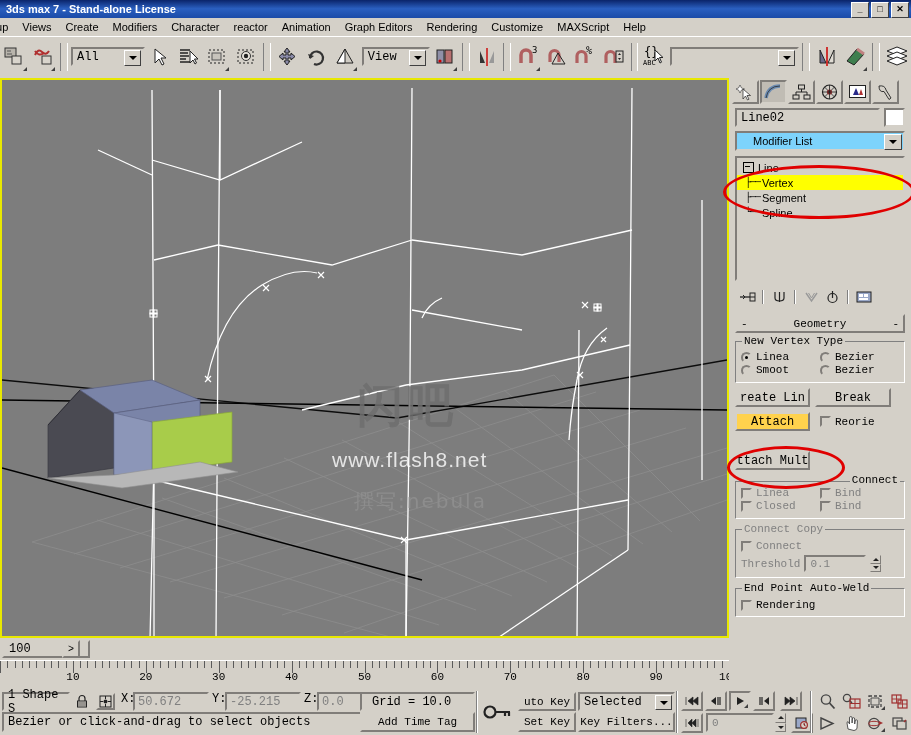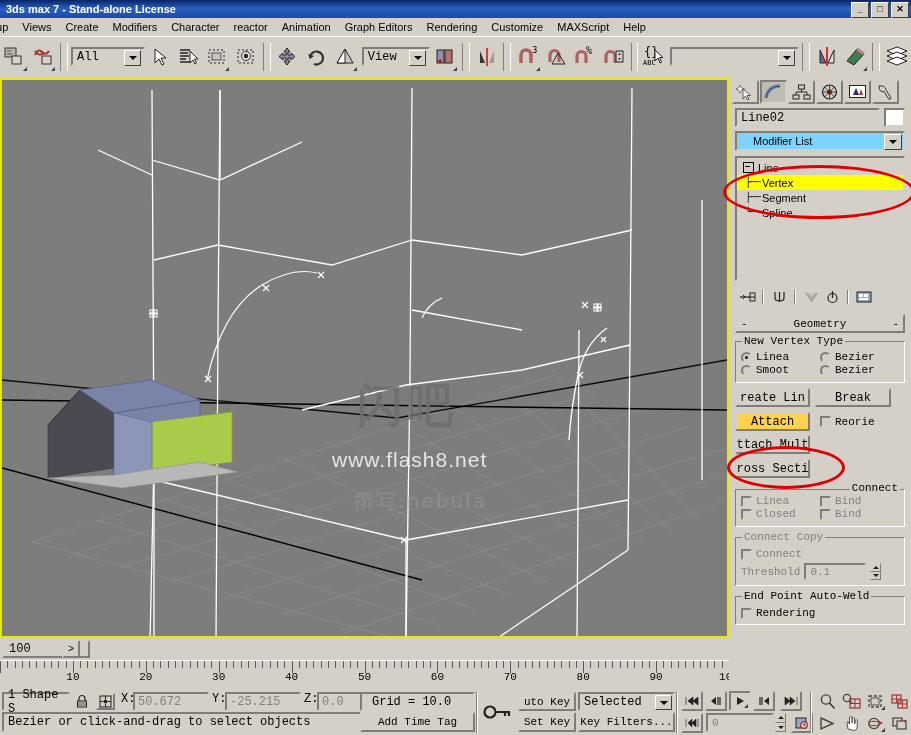--- a/index.html
+++ b/index.html
@@ -718,25 +718,22 @@
     </div>
 
     <div class="btnrow" style="margin-top:3px;align-items:center;">
       <div class="pbtn yellow" style="width:75px;">Attach</div>
       <span class="chkrow" style="margin-left:5px;">
         <span class="chk"></span>
         <span>Reorie</span>
       </span>
     </div>
 
-    <div class="btnrow" style="margin-top:2px;">
+    <div class="btnrow" style="margin-top:18px;">
       <div class="pbtn" style="width:75px;">ttach Mult</div>
-    </div>
-    <div class="btnrow" style="margin-top:3px;">
-      <div class="pbtn" style="width:75px;">ross Secti</div>
     </div>
 
     <div class="group" style="margin-top:10px;padding-top:4px;">
       <span class="glbl" style="left:auto;right:4px;top:-8px;">Connect</span>
       <div class="radrow">
         <span class="radcol dim">
           <span class="chk"></span>
           <span>Linea</span>
         </span>
         <span class="radcol dim">

